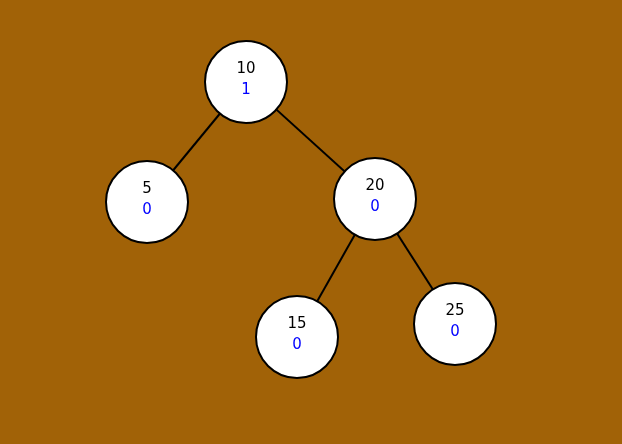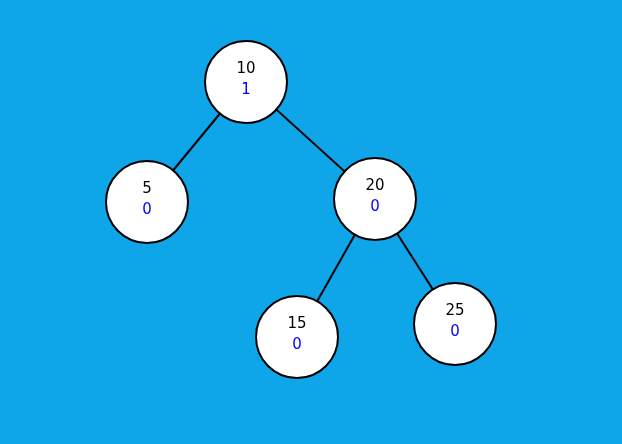--- a/index.html
+++ b/index.html
@@ -4,21 +4,21 @@
 <style>
   html, body {
     margin: 0;
     padding: 0;
     background: #ffffff;
   }
   .stage {
     position: relative;
     width: 622px;
     height: 444px;
-    background: #0ea5e9;
+    background: #a16207;
     overflow: hidden;
     font-family: "DejaVu Sans", "Liberation Sans", sans-serif;
   }
   svg {
     display: block;
   }
   .edge {
     stroke: #000000;
     stroke-width: 2;
   }

